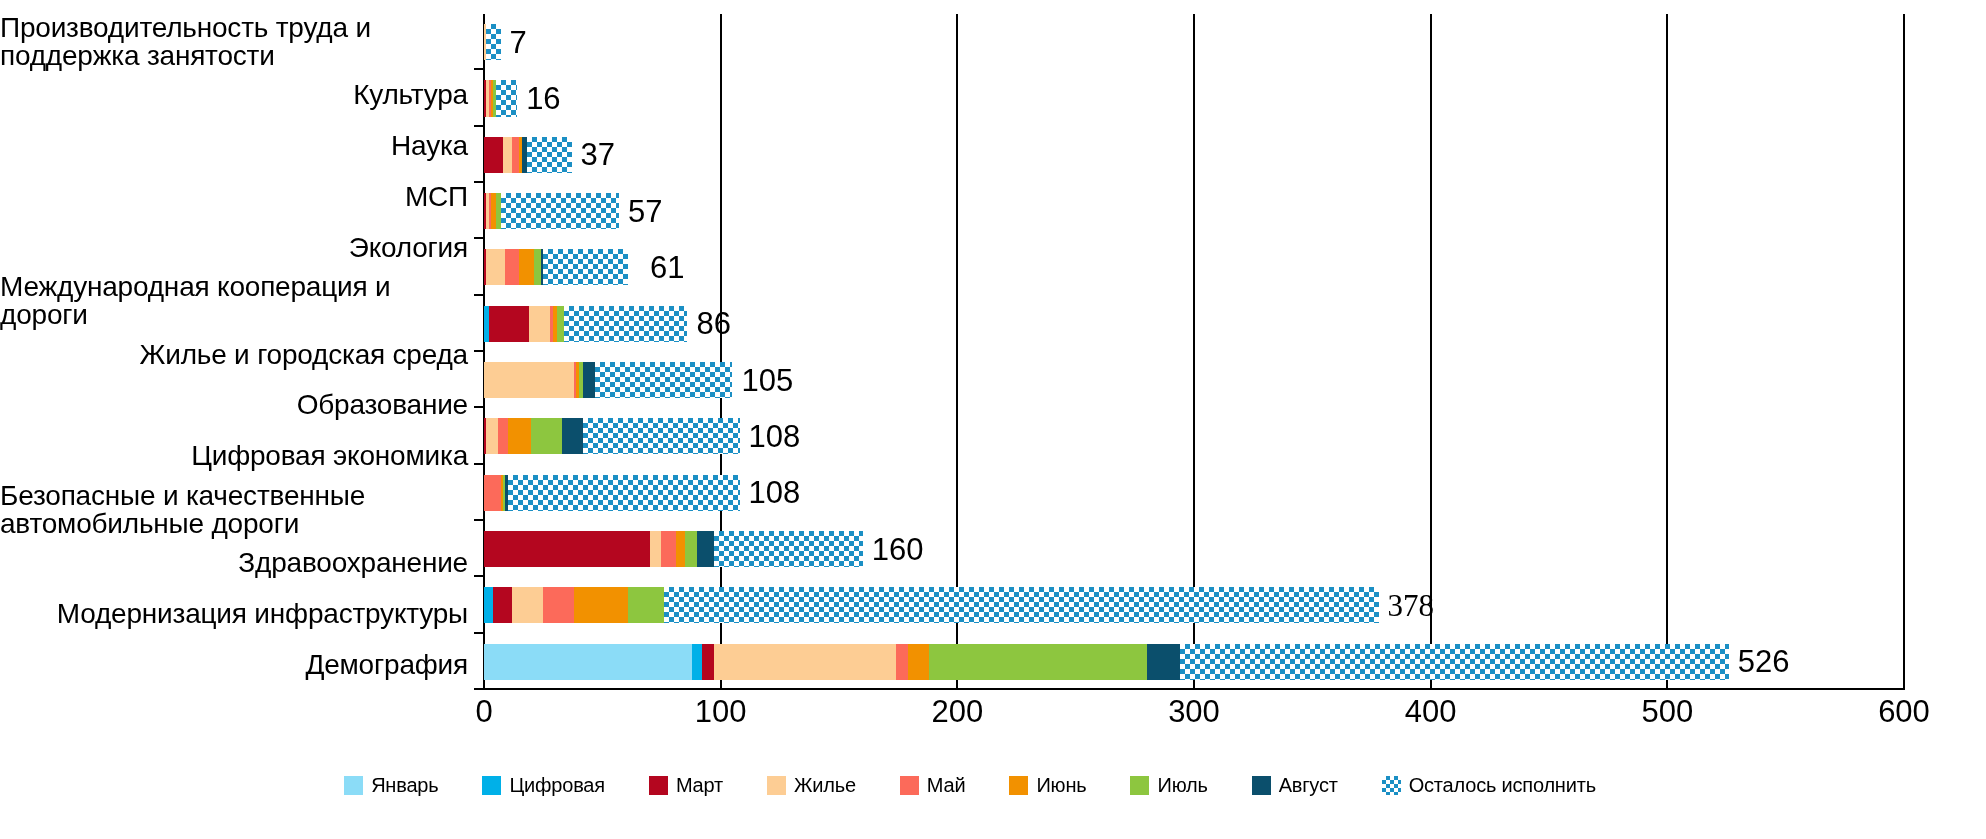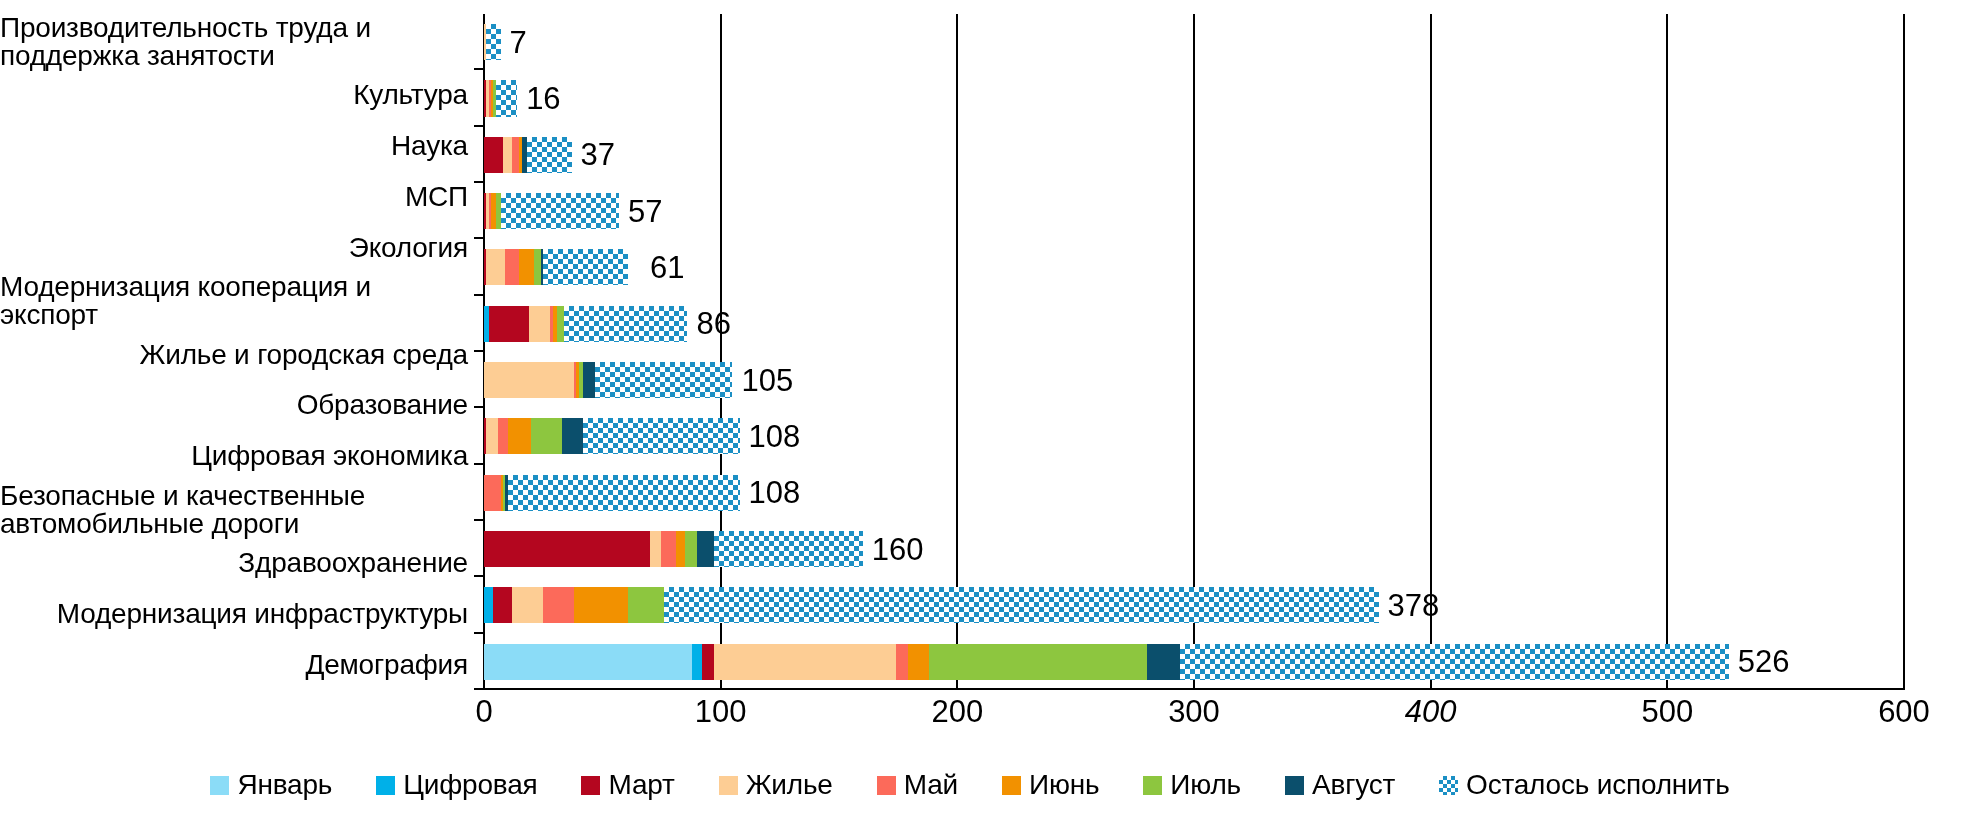--- a/index.html
+++ b/index.html
@@ -111,34 +111,34 @@
   .legend-item{display:flex;align-items:center;gap:8px;}
   .legend-swatch{width:19px;height:19px;display:inline-block;}
   .legend-swatch.pattern{
     background-color:#ffffff;
     background-image:
       linear-gradient(45deg,#1b8fc4 25%,transparent 25%,transparent 75%,#1b8fc4 75%),
       linear-gradient(45deg,#1b8fc4 25%,transparent 25%,transparent 75%,#1b8fc4 75%);
     background-size:8px 8px;
     background-position:0 0, 4px 4px;
   }
-  .legend-label{font-size:28px;line-height:1;letter-spacing:-0.2px;}
+  .legend-label{font-size:20px;line-height:1;letter-spacing:-0.2px;}
 </style>
 </head>
 <body>
 
 <div id="chart-root">
 
   <div class="cat-labels">
       <div class="cat-label">Производительность труда и поддержка занятости</div>
       <div class="cat-label">Культура</div>
       <div class="cat-label">Наука</div>
       <div class="cat-label">МСП</div>
       <div class="cat-label">Экология</div>
-      <div class="cat-label">Модернизация кооперация и экспорт</div>
+      <div class="cat-label">Международная кооперация и дороги</div>
       <div class="cat-label">Жилье и городская среда</div>
       <div class="cat-label">Образование</div>
       <div class="cat-label">Цифровая экономика</div>
       <div class="cat-label">Безопасные и качественные автомобильные дороги</div>
       <div class="cat-label">Здравоохранение</div>
       <div class="cat-label">Модернизация инфраструктуры</div>
       <div class="cat-label">Демография</div>
     </div>
 
   <div class="plot-area">
@@ -275,21 +275,21 @@
           <div class="tick" style="bottom: 0px;"></div>
           <div class="bar" style="width: 894.6px;">
             <div class="seg" title="Февраль: 4" style="width: 9.46667px; background: rgb(0, 176, 232);"></div>
             <div class="seg" title="Март: 8" style="width: 18.9333px; background: rgb(180, 6, 31);"></div>
             <div class="seg" title="Апрель: 13" style="width: 30.7667px; background: rgb(253, 205, 148);"></div>
             <div class="seg" title="Май: 13" style="width: 30.7667px; background: rgb(252, 106, 90);"></div>
             <div class="seg" title="Июнь: 23" style="width: 54.4333px; background: rgb(242, 145, 0);"></div>
             <div class="seg" title="Июль: 15" style="width: 35.5px; background: rgb(141, 198, 63);"></div>
             <div class="seg remaining" title="Осталось исполнить: 302" style="width: 714.733px;"></div>
           </div>
-          <div class="val" style="left: 894.6px;">378</div>
+          <div class="val" style="left: 894.6px; font-family: Liberation Serif, serif;">378</div>
         </div>
         <div class="row">
           <div class="tick" style="bottom: 0px;"></div>
           <div class="bar" style="width: 1244.87px;">
             <div class="seg" title="Январь: 88" style="width: 208.267px; background: rgb(139, 220, 247);"></div>
             <div class="seg" title="Февраль: 4" style="width: 9.46667px; background: rgb(0, 176, 232);"></div>
             <div class="seg" title="Март: 5" style="width: 11.8333px; background: rgb(180, 6, 31);"></div>
             <div class="seg" title="Апрель: 77" style="width: 182.233px; background: rgb(253, 205, 148);"></div>
             <div class="seg" title="Май: 5" style="width: 11.8333px; background: rgb(252, 106, 90);"></div>
             <div class="seg" title="Июнь: 9" style="width: 21.3px; background: rgb(242, 145, 0);"></div>
@@ -301,21 +301,21 @@
         </div>
       </div>
     <div class="axis-line"></div>
   </div>
 
   <div class="xaxis-labels">
       <div class="xtick-label" style="left: 0%;">0</div>
       <div class="xtick-label" style="left: 16.6667%;">100</div>
       <div class="xtick-label" style="left: 33.3333%;">200</div>
       <div class="xtick-label" style="left: 50%; text-align: center;">300</div>
-      <div class="xtick-label" style="left: 66.6667%; font-style: italic;">400</div>
+      <div class="xtick-label" style="left: 66.6667%;">400</div>
       <div class="xtick-label" style="left: 83.3333%;">500</div>
       <div class="xtick-label" style="left: 100%;">600</div>
     </div>
 
   <div class="legend">
       <div class="legend-item">
         <span class="legend-swatch" style="background: rgb(139, 220, 247);"></span>
         <span class="legend-label">Январь</span>
       </div>
       <div class="legend-item">

